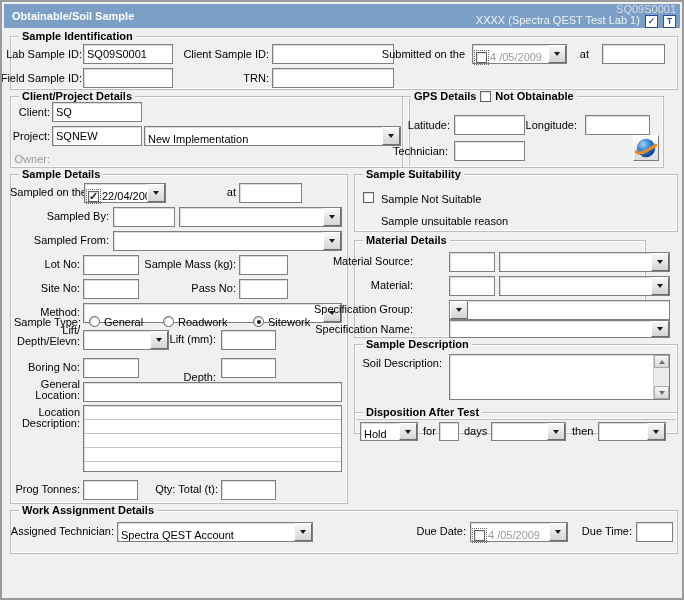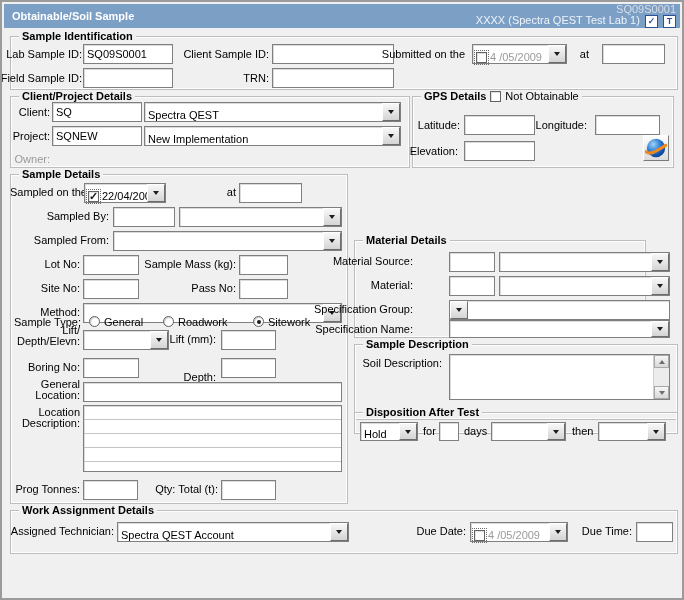--- a/index.html
+++ b/index.html
@@ -13,21 +13,21 @@
   .tb-title { color:#ffffff; font-weight:bold; }
   .tb-right { text-align:right; line-height:11px; }
   .tb-sn { color:#d9dee6; }
   .tb-lab { color:#eef4fb; }
   .tbicon { display:inline-block; width:11px; height:11px; background:#fff;
             border:1px solid #2d4f9e; color:#2d4f9e; font-weight:bold; font-size:9px;
             line-height:11px; text-align:center; vertical-align:middle; margin-left:2px; }
   .grp { position:absolute; border:1px solid #bdbdbd; box-shadow:0 0 0 1px #fdfdfd inset; box-sizing:border-box; }
   .leg { position:absolute; top:-7px; left:8px; background:#f0f0f0; padding:0 3px;
          font-weight:bold; white-space:nowrap; display:flex; align-items:center; gap:4px; }
-  .leg .plain { font-weight:normal;text-align:right; }
+  .leg .plain { font-weight:bold;text-align:right; }
   .lbl { position:absolute; white-space:nowrap; }
   .lbl2 { text-align:right; line-height:11px; }
   .in { position:absolute; box-sizing:border-box; height:20px; background:#fff;
         border:1px solid #7f7f7f; box-shadow:inset 1px 1px 0 rgba(0,0,0,.14);
         font:inherit; padding:1px 3px; margin:0; }
   .combo { position:absolute; box-sizing:border-box; height:20px; background:#fff;
            border:1px solid #7f7f7f; box-shadow:inset 1px 1px 0 rgba(0,0,0,.14);
            display:flex; align-items:flex-end; }
   .cv { flex:1; padding:0 3px; white-space:nowrap; overflow:hidden; }
   .dd { width:16px; align-self:stretch; background:linear-gradient(#f8f8f8,#d4d4d4);
@@ -105,44 +105,40 @@
     <span class="lbl" style="right:595px;top:35px">Field Sample ID:</span>
     <input class="in" style="left: 72px; top: 31px; width: 90px;" value="">
     <span class="lbl" style="right:408px;top:35px">TRN:</span>
     <input class="in" style="left: 261px; top: 31px; width: 122px;" value="">
   </div>
 
   <div class="grp" style="left:8px;top:94px;width:400px;height:72px">
     <span class="leg">Client/Project Details</span>
     <span class="lbl" style="right:359px;top:9px">Client:</span>
     <input class="in" style="left: 41px; top: 5px; width: 90px;" value="SQ">
-    <div class="combo" style="left:133px;top:5px;width:257px">
-      <span class="cv">Spectra QEST</span>
-      <span class="dd"></span>
-    </div>
     <span class="lbl" style="right:359px;top:33px">Project:</span>
     <input class="in" style="left: 41px; top: 29px; width: 90px;" value="SQNEW">
     <div class="combo" style="left:133px;top:29px;width:257px">
       <span class="cv">New Implementation</span>
       <span class="dd"></span>
     </div>
     <span class="lbl graytext" style="right:359px;top:56px">Owner:</span>
   </div>
 
-  <div class="grp" style="left:410px;top:94px;width:262px;height:72px">
+  <div class="grp" style="left:400px;top:94px;width:262px;height:72px">
     <span class="leg">
       <span>GPS Details</span>
       <span class="chkbox"></span>
       <span class="plain">Not Obtainable</span>
     </span>
     <span class="lbl" style="right:213px;top:22px">Latitude:</span>
     <input class="in" style="left: 51px; top: 18px; width: 71px;" value="">
     <span class="lbl" style="right:86px;top:22px">Longitude:</span>
     <input class="in" style="left: 182px; top: 18px; width: 65px;" value="">
-    <span class="lbl" style="right:215px;top:48px">Elevation:</span>
+    <span class="lbl" style="right:215px;top:48px">Technician:</span>
     <input class="in" style="left: 51px; top: 44px; width: 71px;" value="">
     <div class="gbtn" style="left:230px;top:38px">
       <svg viewBox="0 0 24 24" width="22" height="22">
         <defs>
           <radialGradient id="gg" cx="35%" cy="30%" r="75%">
             <stop offset="0%" stop-color="#9fd4f5"></stop>
             <stop offset="60%" stop-color="#1e6fd0"></stop>
             <stop offset="100%" stop-color="#0a3f8f"></stop>
           </radialGradient>
         </defs>
@@ -234,20 +230,26 @@
         <div class="mlrow"></div>
         <div class="mlrow"></div>
     </div>
 
     <span class="lbl" style="right:267px;top:308px">Prog Tonnes:</span>
     <input class="in" style="left: 72px; top: 305px; width: 55px;" value="">
     <span class="lbl" style="right:129px;top:308px">Qty: Total (t):</span>
     <input class="in" style="left: 210px; top: 305px; width: 55px;" value="">
   </div>
 
+  <div class="grp" style="left:352px;top:172px;width:324px;height:58px">
+    <span class="leg">Sample Suitability</span>
+    <span class="chkbox abs" style="left:8px;top:17px"></span>
+    <span class="lbl" style="left:26px;top:18px">Sample Not Suitable</span>
+    <span class="lbl" style="left:26px;top:40px">Sample unsuitable reason</span>
+  </div>
 
   <div class="grp" style="left:352px;top:238px;width:292px;height:98px">
     <span class="leg">Material Details</span>
     <span class="lbl" style="right:232px;top:14px">Material Source:</span>
     <input class="in" style="left: 94px; top: 11px; width: 46px;" value="">
     <div class="combo" style="left:144px;top:11px;width:171px">
       <span class="cv"></span>
       <span class="dd"></span>
     </div>
     <span class="lbl" style="right:232px;top:38px">Material:</span>
@@ -295,21 +297,21 @@
     <span class="lbl" style="left:217px;top:12px">then</span>
     <div class="combo" style="left:243px;top:9px;width:68px;height:19px">
       <span class="cv"></span>
       <span class="dd"></span>
     </div>
   </div>
 
   <div class="grp" style="left:8px;top:508px;width:668px;height:44px">
     <span class="leg">Work Assignment Details</span>
     <span class="lbl" style="right:563px;top:14px">Assigned Technician:</span>
-    <div class="combo" style="left:106px;top:11px;width:232px">
+    <div class="combo" style="left:106px;top:11px;width:196px">
       <span class="cv">Spectra QEST Account</span>
       <span class="dd"></span>
     </div>
     <span class="lbl" style="right:211px;top:14px">Due Date:</span>
     <div class="combo" style="left:459px;top:11px;width:98px">
       <span class="chkbox marq" style="margin-left:3px"></span>
       <span class="cv graytext">4 /05/2009</span>
       <span class="dd"></span>
     </div>
     <span class="lbl" style="right:45px;top:14px">Due Time:</span>

